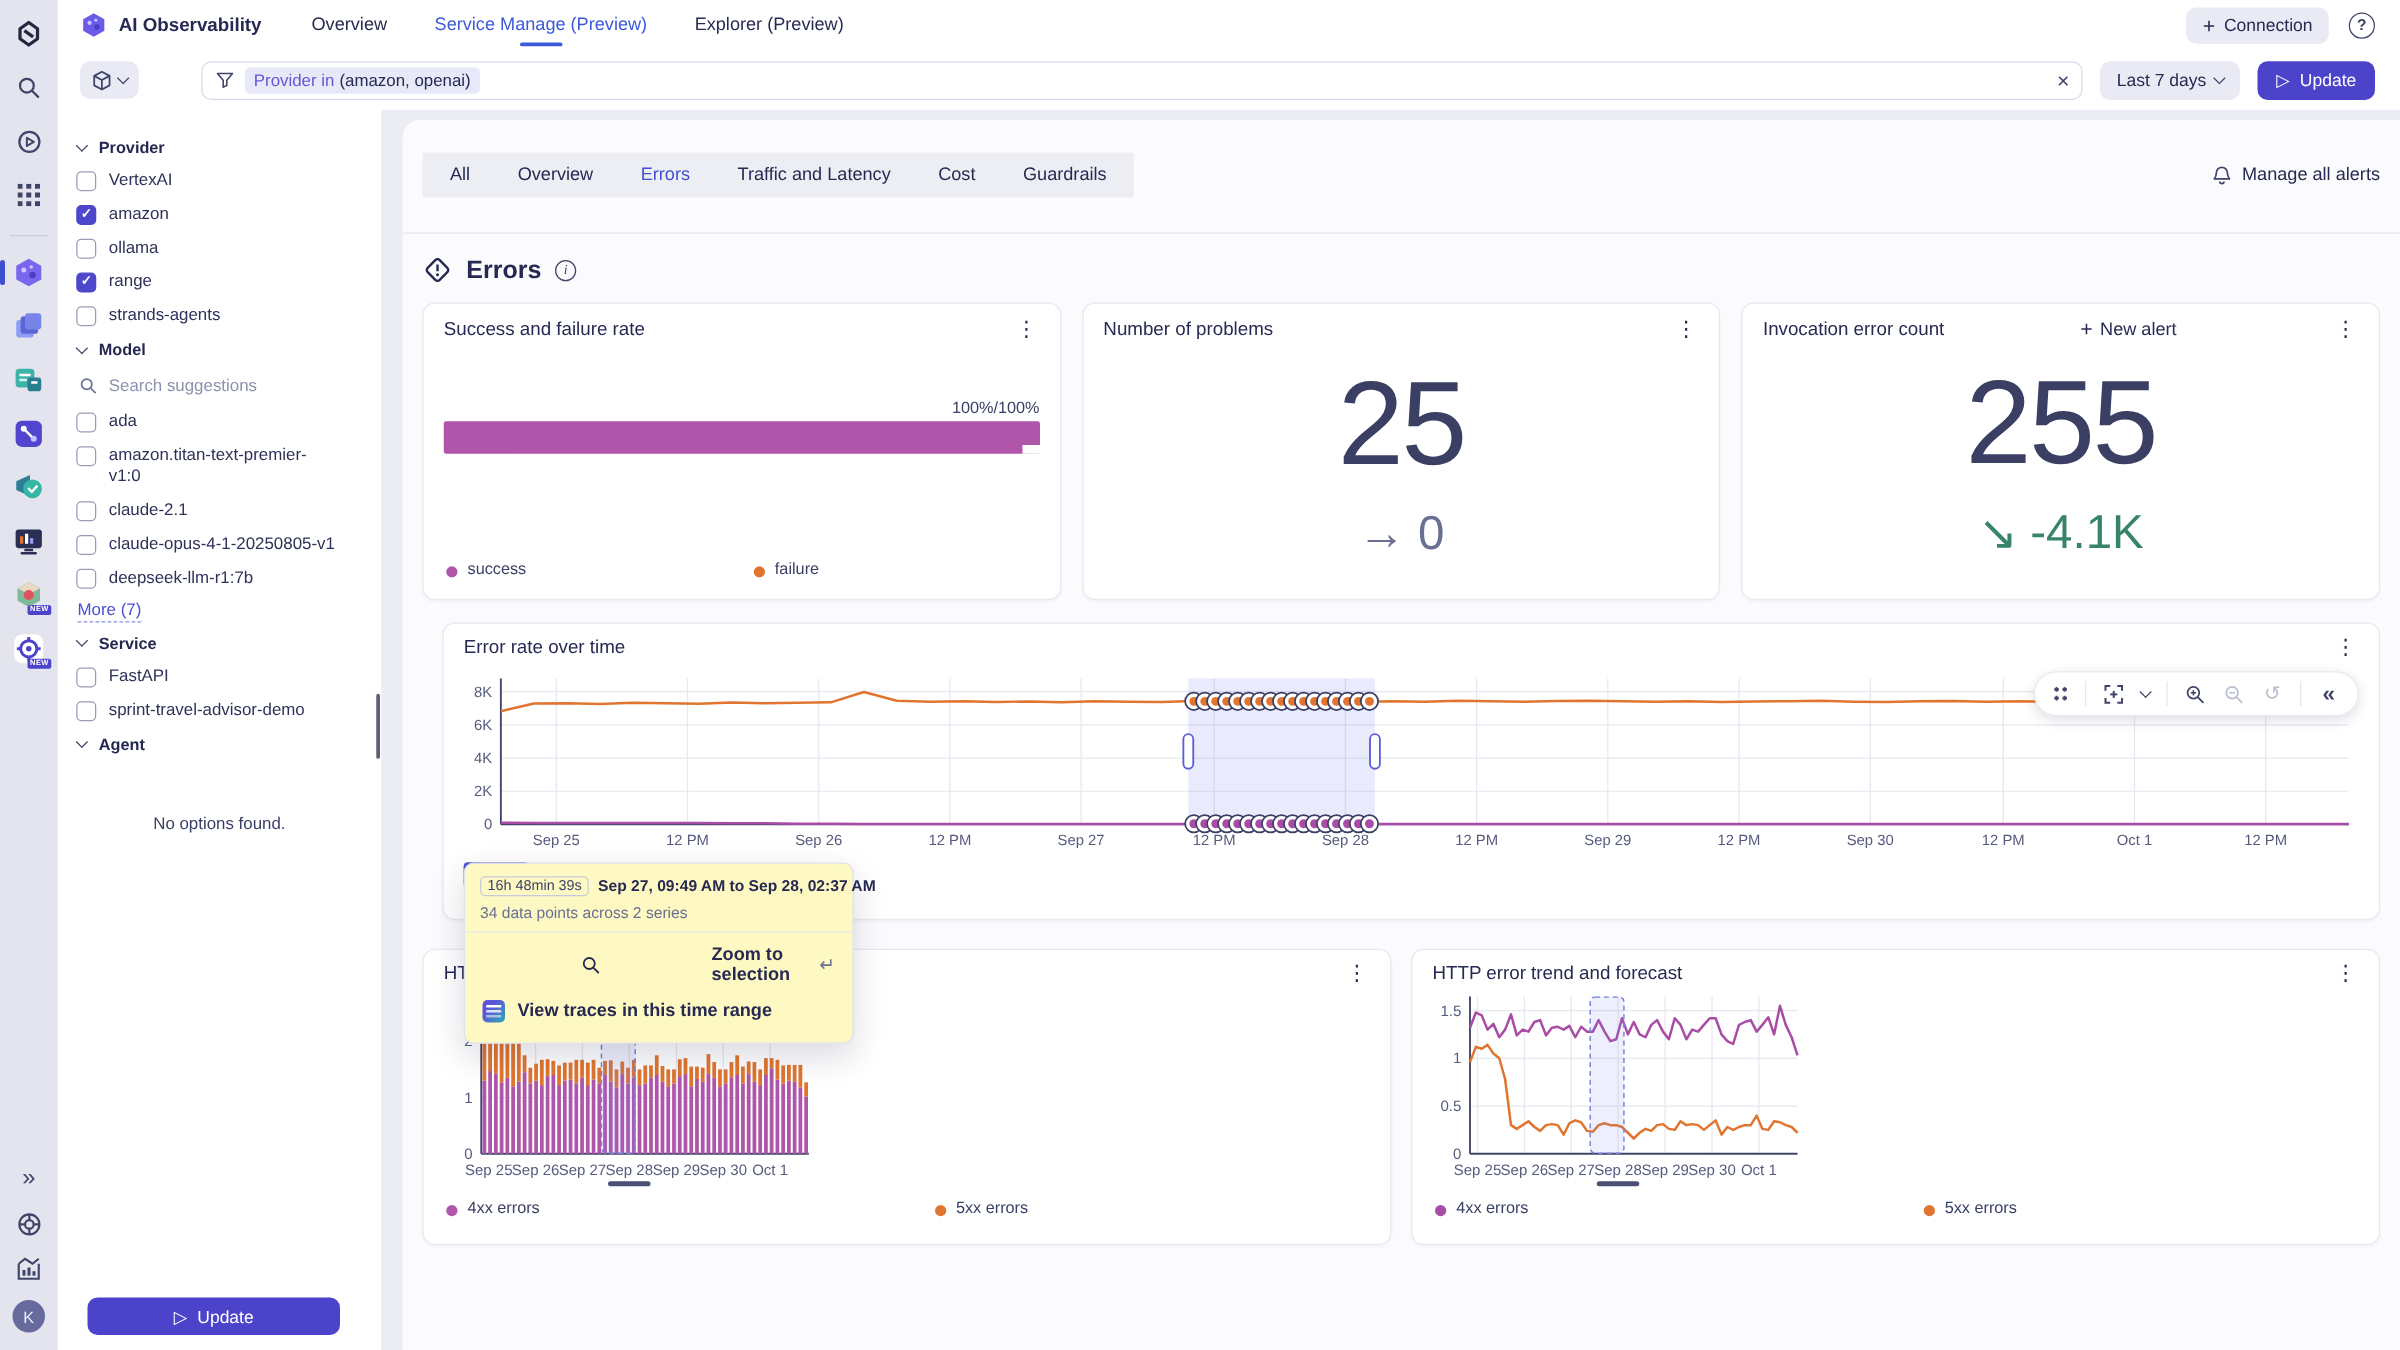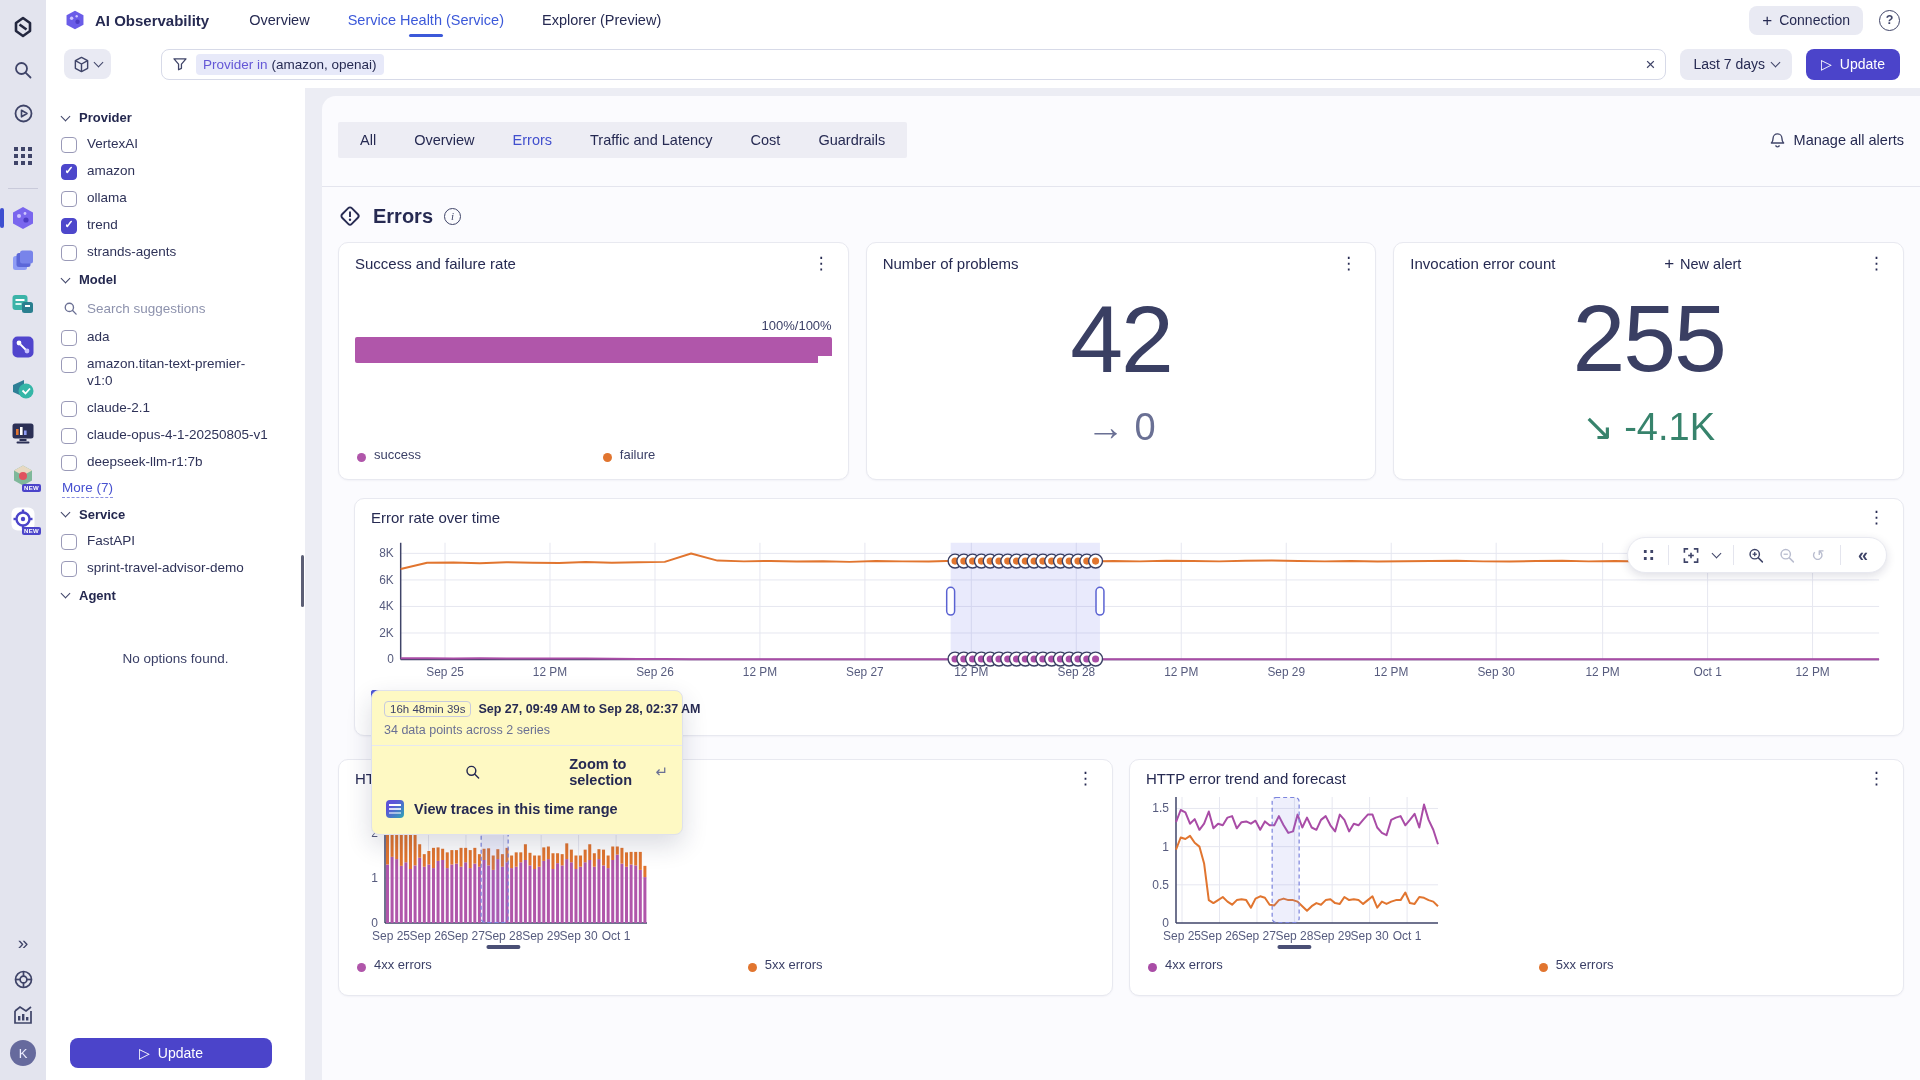--- a/index.html
+++ b/index.html
@@ -258,21 +258,21 @@
     <svg width="22" height="22" viewBox="0 0 26 26">
         <path d="M13 2 L23 7.5 L23 18.5 L13 24 L3 18.5 L3 7.5 Z" fill="#6a5ce8"></path>
         <circle cx="9" cy="11" r="2" fill="#cfc6ff"></circle>
         <circle cx="16" cy="15" r="2.6" fill="#4d3cc4"></circle>
         <circle cx="15" cy="8.5" r="1.4" fill="#cfc6ff"></circle>
       </svg>
     <span>AI Observability</span>
   </div>
   <nav class="nav">
     <span class="nav-item">Overview</span>
-    <span class="nav-item active">Service Health (Service)</span>
+    <span class="nav-item active">Service Manage (Preview)</span>
     <span class="nav-item">Explorer (Preview)</span>
   </nav>
   <div class="header-right">
     <button class="btn-ghost">
       <span class="plus-glyph">+</span>
       <span>Connection</span>
     </button>
     <div class="help-circle">?</div>
   </div>
 </header>
@@ -317,21 +317,21 @@
   <div class="opt-row">
       <span class="cbx on"></span>
       <span class="opt-label">amazon</span>
     </div>
   <div class="opt-row">
       <span class="cbx"></span>
       <span class="opt-label">ollama</span>
     </div>
   <div class="opt-row">
       <span class="cbx on"></span>
-      <span class="opt-label">trend</span>
+      <span class="opt-label">range</span>
     </div>
   <div class="opt-row">
       <span class="cbx"></span>
       <span class="opt-label">strands-agents</span>
     </div>
 
   <div class="sec-head">
     <span class="chev"></span>
     <span>Model</span>
   </div>
@@ -442,21 +442,21 @@
               <span>failure</span>
             </span>
         </div>
       </div>
 
       <div class="card stat-card">
         <div class="card-title-row">
           <span class="card-title">Number of problems</span>
           <span class="kebab">⋮</span>
         </div>
-        <div class="big-number">42</div>
+        <div class="big-number">25</div>
         <div class="trend-row">
           <span>→</span>
           <span>0</span>
         </div>
       </div>
 
       <div class="card stat-card">
         <div class="card-title-row">
           <span class="card-title">Invocation error count</span>
           <span class="new-alert">

